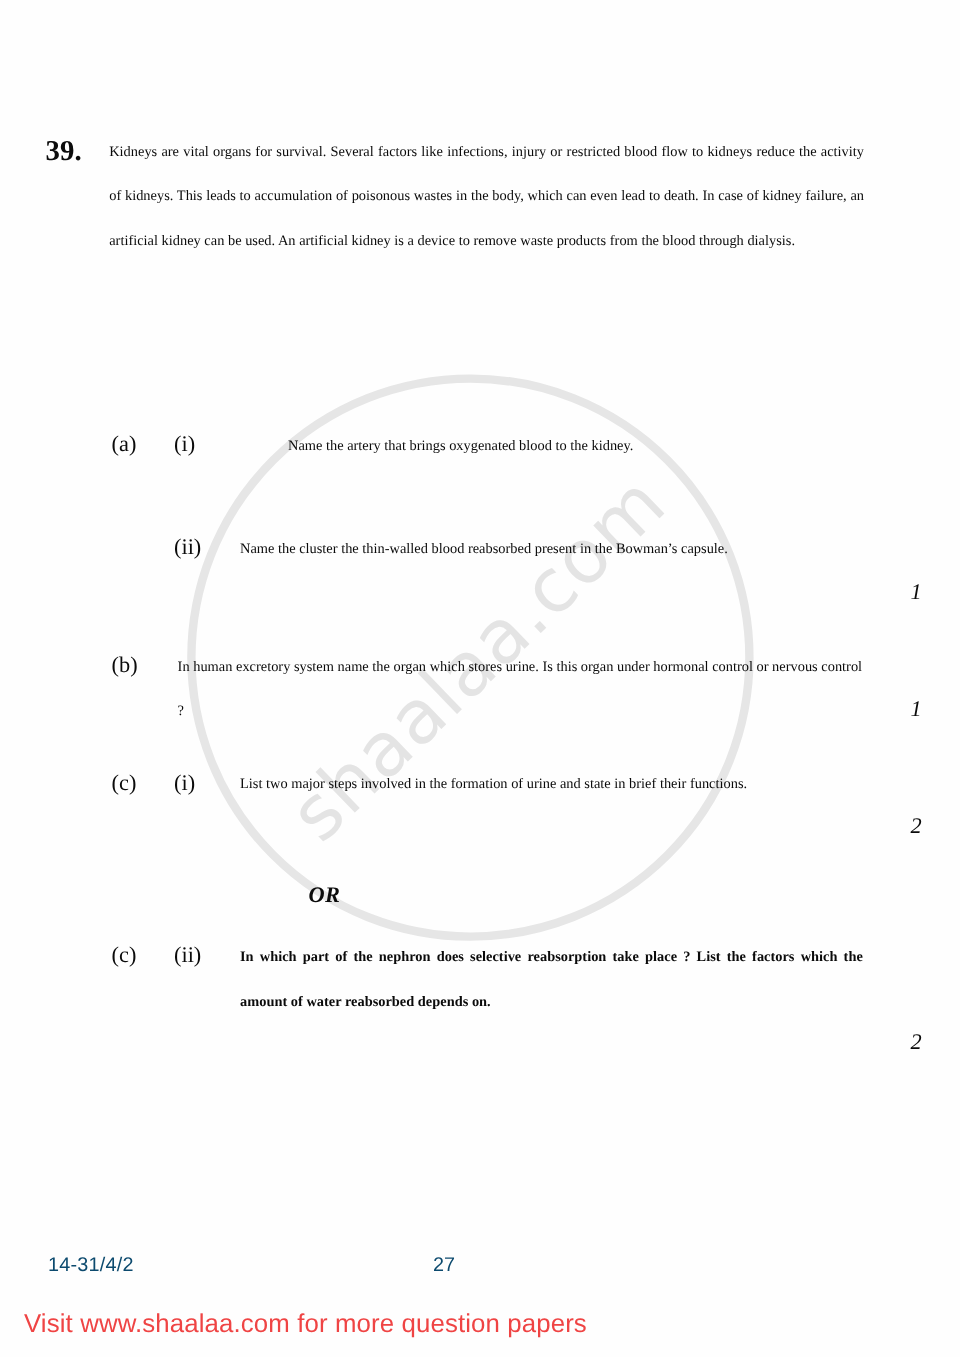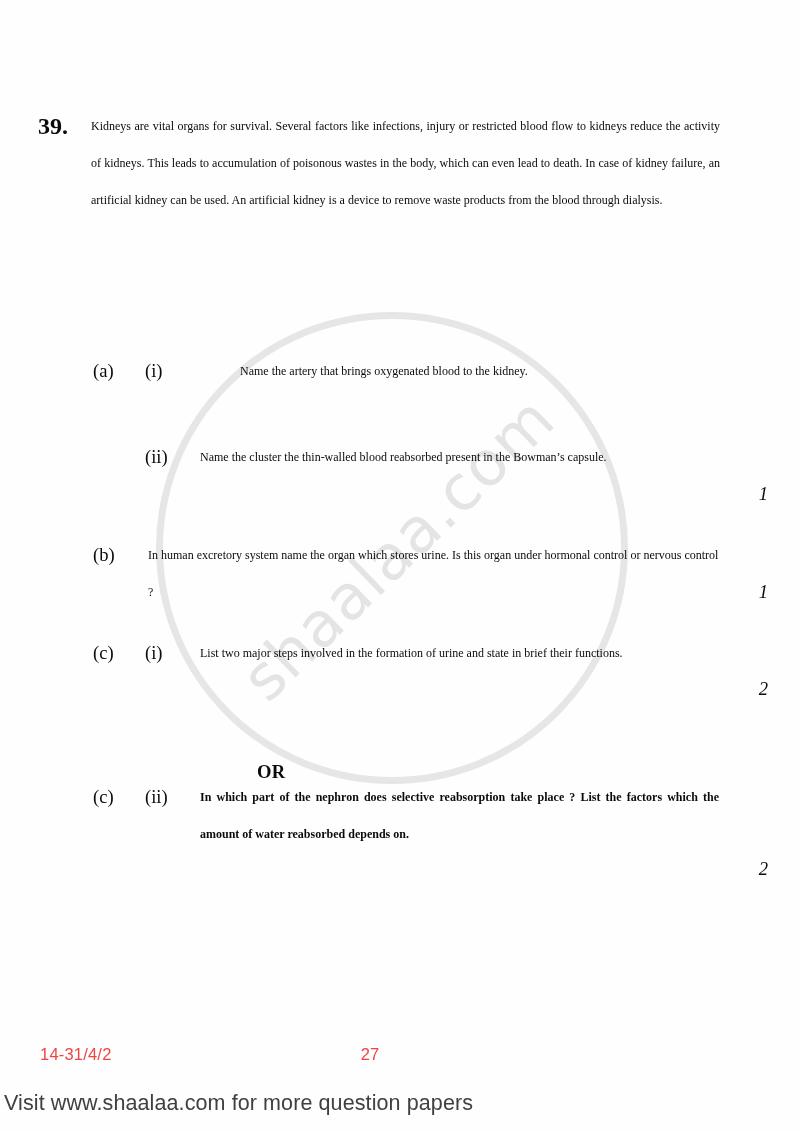--- a/index.html
+++ b/index.html
@@ -103,32 +103,32 @@
     font-size: 18.6px;
     line-height: 36.8px;
     letter-spacing: 0.4px;
   }
 
   
   #footer-code, #footer-page {
     position: absolute;
     font-family: "Liberation Sans", sans-serif;
     font-size: 16.5px;
-    color: #ef4444;
+    color: #0c4a6e;
   }
   #footer-code { left: 40px; top: 1045px; letter-spacing: 0.2px; }
   #footer-page { left: 0; top: 1045px; width: 740px; text-align: center; }
 
   #footer-promo {
     position: absolute;
-    left: 4px;
+    left: 20px;
     top: 1091px;
     font-family: "Liberation Sans", sans-serif;
     font-size: 21.5px;
-    color: #404040;
+    color: #ef4444;
     letter-spacing: 0.1px;
   }
 </style>
 </head>
 <body>
 
 <div id="page">
 
   <div id="watermark">
     <div class="wm-ring"></div>
@@ -151,21 +151,21 @@
 
     <div class="label" style="left:93px; top:537px;">(b)</div>
     <div class="body-text nojust" style="left:148px; top:537px; width:575px;">In human excretory system name the organ which stores urine. Is this organ under hormonal control or nervous control ?</div>
     <div class="mark" style="left:738px; top:574px;">1</div>
 
     <div class="label" style="left:93px; top:635px;">(c)</div>
     <div class="label" style="left:145px; top:635px;">(i)</div>
     <div class="body-text" style="left:200px; top:635px; width:519px;">List two major steps involved in the formation of urine and state in brief their functions.</div>
     <div class="mark" style="left:738px; top:671px;">2</div>
 
-    <div class="or-label" style="left:257px; top:754px;">OR</div>
+    <div class="or-label" style="left:257px; top:729px;font-style:italic;">OR</div>
 
     <div class="label" style="left:93px; top:779px;">(c)</div>
     <div class="label" style="left:145px; top:779px;">(ii)</div>
     <div class="body-text" style="left:200px; top:779px; width:519px;font-weight:bold;">In which part of the nephron does selective reabsorption take place ? List the factors which the amount of water reabsorbed depends on.</div>
     <div class="mark" style="left:738px; top:851px;">2</div>
 
     <div id="footer-code">14-31/4/2</div>
     <div id="footer-page">27</div>
     <div id="footer-promo">Visit www.shaalaa.com for more question papers</div>
 

